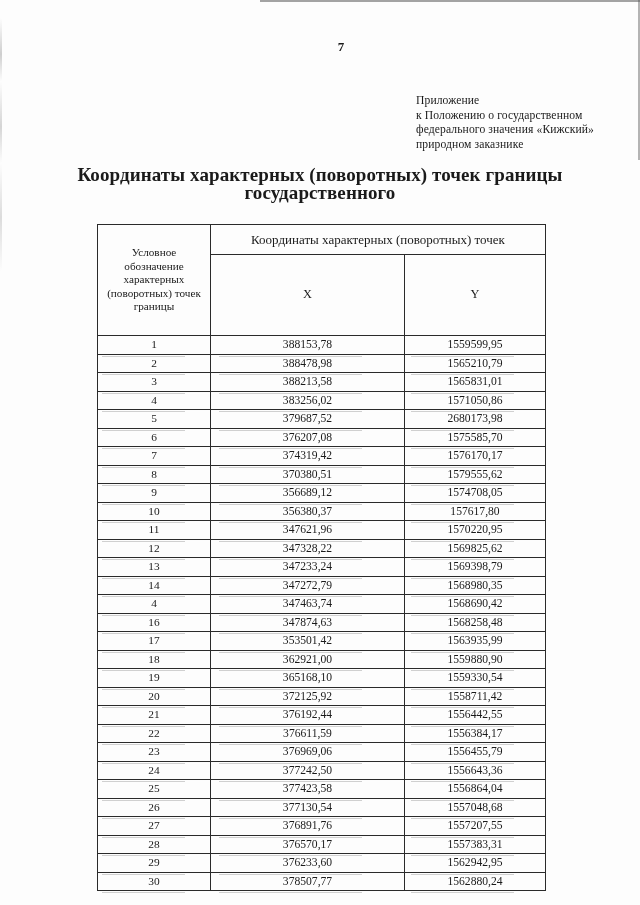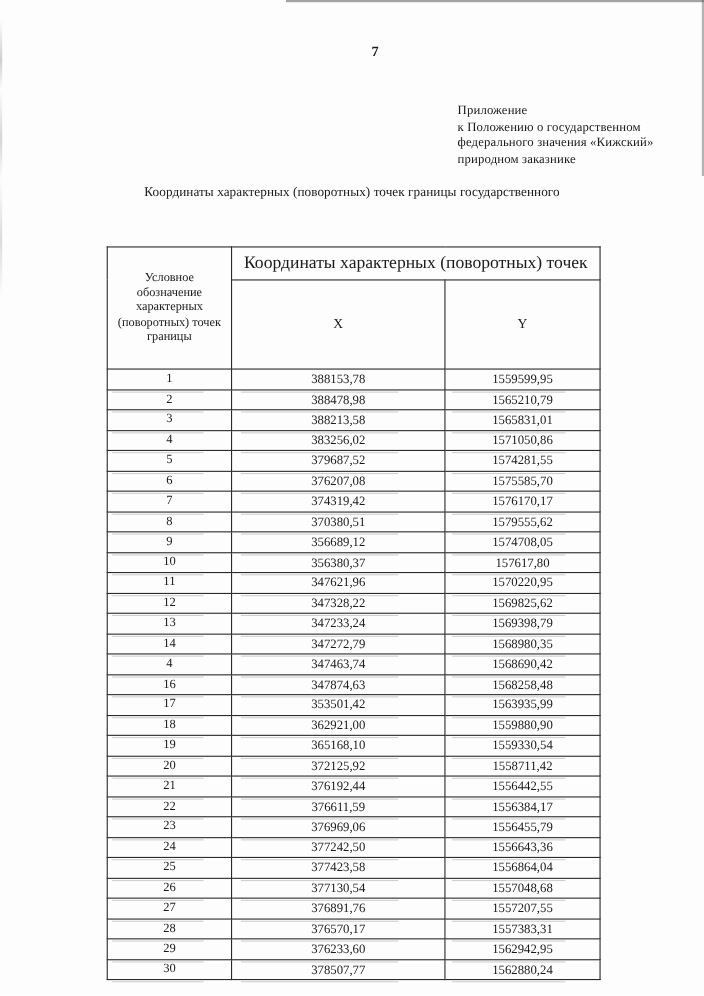--- a/index.html
+++ b/index.html
@@ -80,22 +80,22 @@
     letter-spacing: 0.01em;
   }
   .appendix-block .ln { display: block; white-space: nowrap; }
 
   .doc-title {
     position: absolute;
     left: 70px;
     top: 166px;
     width: 500px;
     text-align: center;
-    font-size: 12px;
-    font-weight: normal;
+    font-size: 19px;
+    font-weight: bold;
     line-height: 17.5px;
     letter-spacing: 0.005em;
   }
   .doc-title .ln { display: block; }
 
   
   .coord-table {
     position: absolute;
     left: 97px;
     top: 224px;
@@ -120,21 +120,21 @@
 
   .coord-table thead th.h-id {
     height: 84px;
     line-height: 13.4px;
     font-size: 11.2px;
     padding: 13px 3px;
   }
   .coord-table thead th.h-group {
     height: 22px;
     line-height: 15px;
-    font-size: 16px;
+    font-size: 13px;
   }
   .coord-table thead th.h-axis {
     height: 62px;
     font-size: 12.4px;
   }
 
   .coord-table tbody td {
     height: 17.5px;
     line-height: 17.5px;
     font-size: 11.6px;
@@ -217,21 +217,21 @@
           <td class="cell-y">1565831,01</td>
         </tr>
         <tr>
           <td class="cell-id">4</td>
           <td class="cell-x">383256,02</td>
           <td class="cell-y">1571050,86</td>
         </tr>
         <tr>
           <td class="cell-id">5</td>
           <td class="cell-x">379687,52</td>
-          <td class="cell-y">1574281,55</td>
+          <td class="cell-y">2680173,98</td>
         </tr>
         <tr>
           <td class="cell-id">6</td>
           <td class="cell-x">376207,08</td>
           <td class="cell-y">1575585,70</td>
         </tr>
         <tr>
           <td class="cell-id">7</td>
           <td class="cell-x">374319,42</td>
           <td class="cell-y">1576170,17</td>

